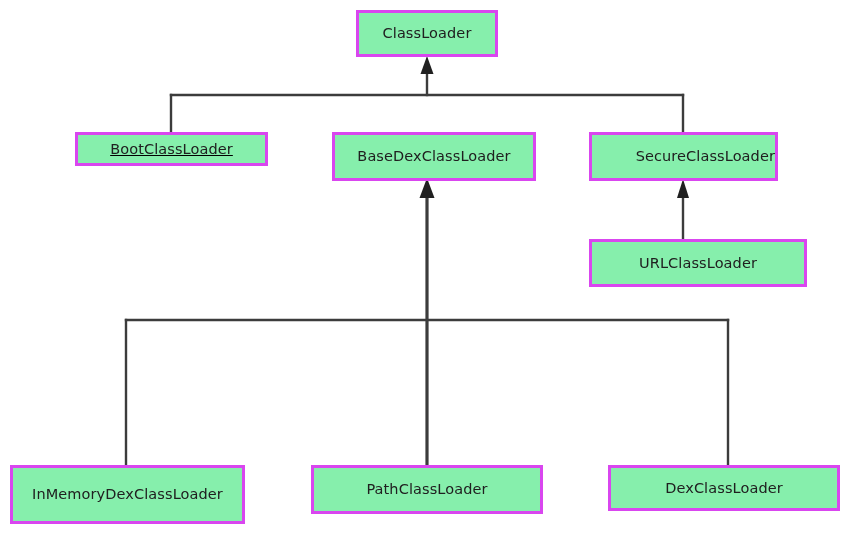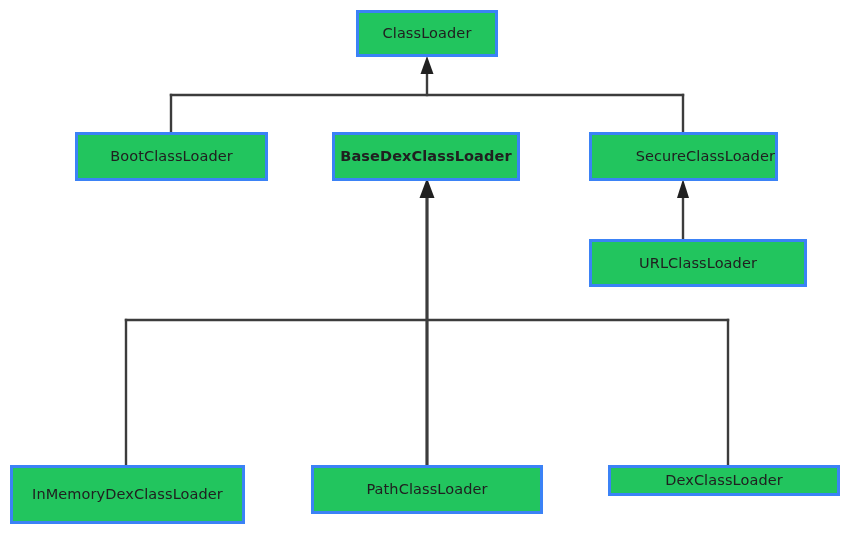--- a/index.html
+++ b/index.html
@@ -24,22 +24,22 @@
     position: absolute;
     left: 0;
     top: 0;
     width: 853px;
     height: 533px;
     pointer-events: none;
   }
   .node-box {
     position: absolute;
     box-sizing: border-box;
-    background: #22c55e;
-    border: 3px solid #3b82f6;
+    background: #86efac;
+    border: 3px solid #d946ef;
     display: flex;
     align-items: center;
     justify-content: center;
     z-index: 5;
   }
   .node-label {
     font-family: "DejaVu Sans", "Liberation Sans", sans-serif;
     font-size: 14.5px;
     line-height: 1;
     color: #202020;
@@ -73,41 +73,41 @@
     <path d="M 728 320 L 728 466" stroke="#3c3c3c" stroke-width="2.4" fill="none" stroke-linecap="square"></path>
 
     <path d="M 427 466 L 427 194" stroke="#3c3c3c" stroke-width="3.2" fill="none" stroke-linecap="square"></path>
     <polygon points="427,178 419.5,198 434.5,198" fill="#202020"></polygon>
   </svg>
 
   <div class="node-box" style="left:356px; top:10px; width:142px; height:47px;">
     <span class="node-label">ClassLoader</span>
   </div>
 
-  <div class="node-box" style="left:75px; top:132px; width:193px; height:49px;">
+  <div class="node-box" style="left:75px; top:132px; width:193px; height:34px;text-decoration:underline;">
     <span class="node-label">BootClassLoader</span>
   </div>
 
-  <div class="node-box" style="left:332px; top:132px; width:188px; height:49px;font-weight:bold;">
+  <div class="node-box" style="left:332px; top:132px; width:204px; height:49px;">
     <span class="node-label">BaseDexClassLoader</span>
   </div>
 
   <div class="node-box" style="left:589px; top:132px; width:189px; height:49px;justify-content:flex-end;">
     <span class="node-label">SecureClassLoader</span>
   </div>
 
   <div class="node-box" style="left:589px; top:239px; width:218px; height:48px;">
     <span class="node-label">URLClassLoader</span>
   </div>
 
   <div class="node-box" style="left:10px; top:465px; width:235px; height:59px;">
     <span class="node-label">InMemoryDexClassLoader</span>
   </div>
 
   <div class="node-box" style="left:311px; top:465px; width:232px; height:49px;text-align:right;">
     <span class="node-label">PathClassLoader</span>
   </div>
 
-  <div class="node-box" style="left:608px; top:465px; width:232px; height:31px;">
+  <div class="node-box" style="left:608px; top:465px; width:232px; height:46px;">
     <span class="node-label">DexClassLoader</span>
   </div>
 
 </div>
 
 </body></html>

